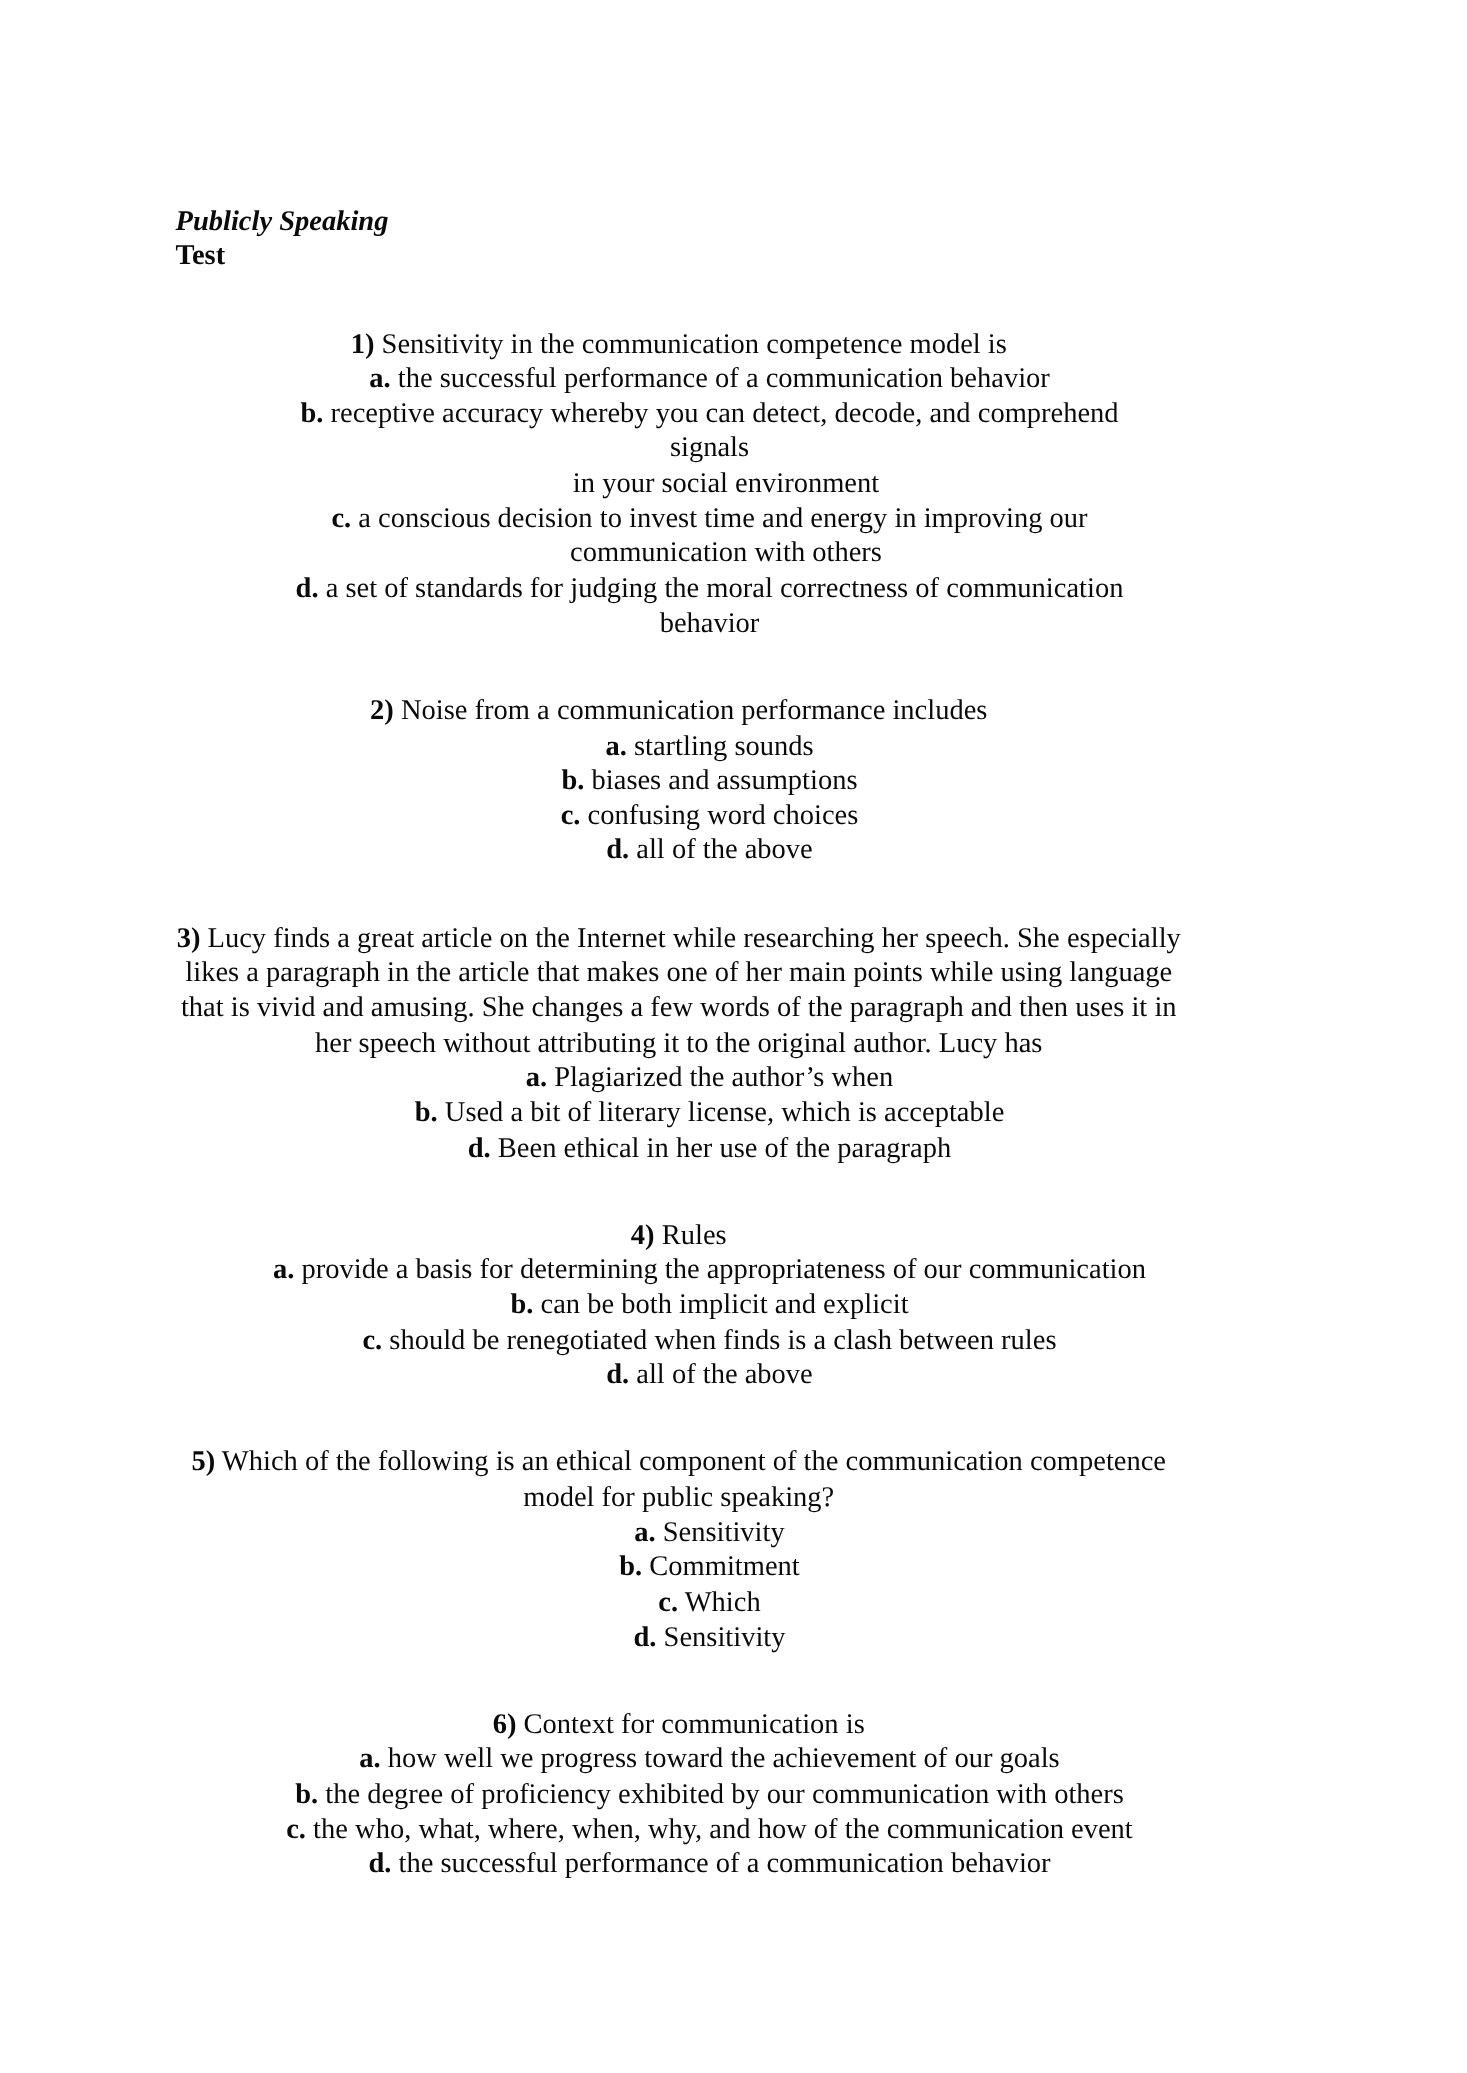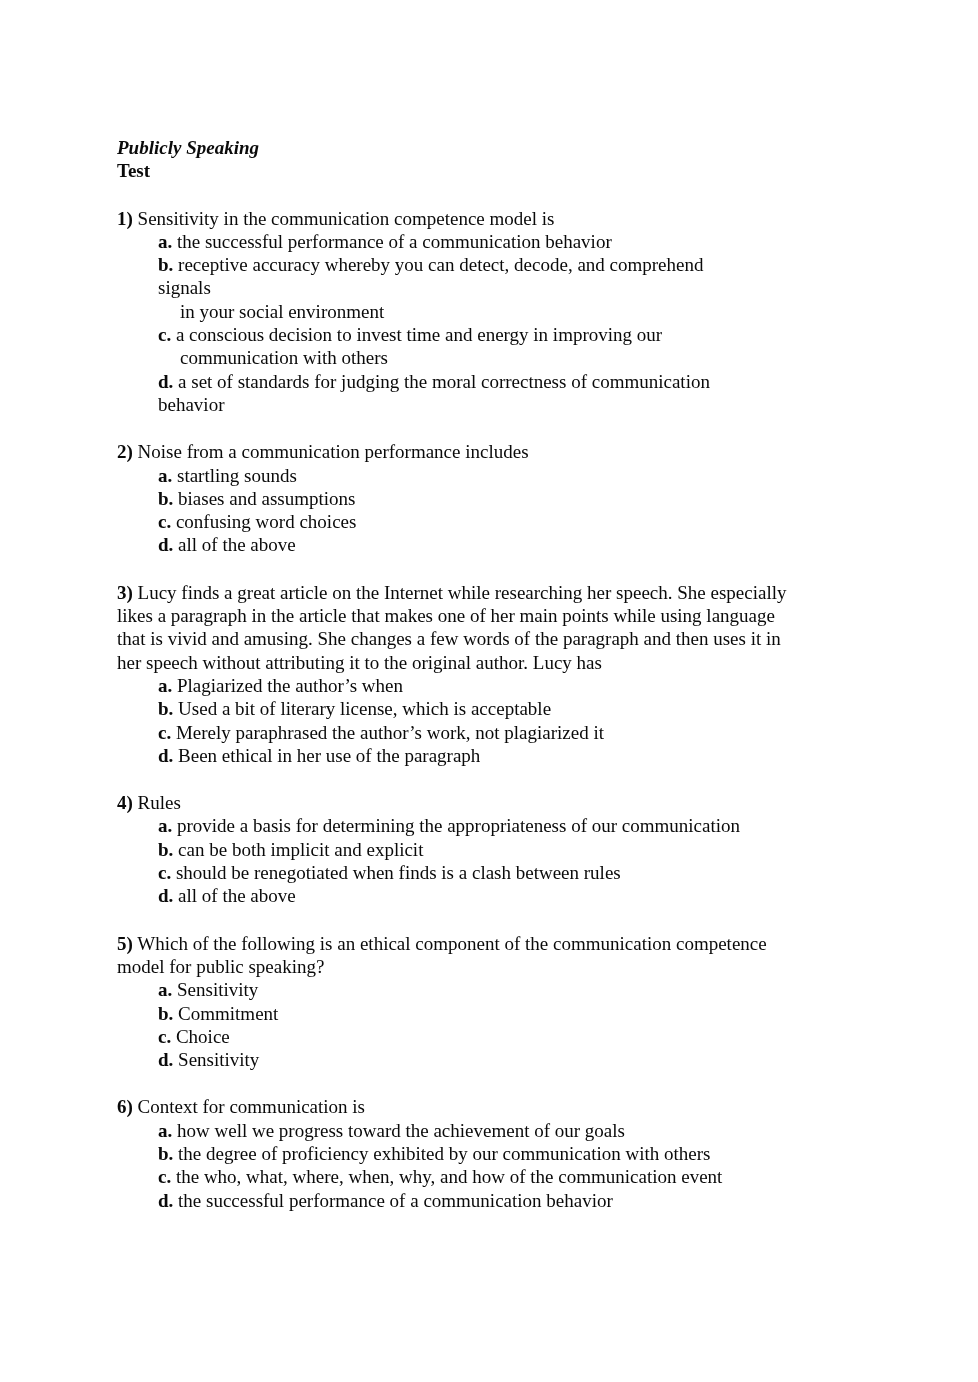--- a/index.html
+++ b/index.html
@@ -11,21 +11,21 @@
     color: #0a0a0a;
     font-family: "Liberation Serif", serif;
     font-size: 19px;
     line-height: 23.3px;
     box-sizing: border-box;
     padding: 136px 190px 12px 117px;
     overflow: hidden;
   }
   .doc-title { font-weight: bold; font-style: italic; }
   .doc-sub { font-weight: bold; }
-  .question { margin-top: 24px; }
+  .question { margin-top: 35px; text-align: center; }
   .prompt b, .line b { font-weight: bold; }
   .line.opt  { padding-left: 41px; white-space: nowrap; }
   .line.cont { padding-left: 63px; white-space: nowrap; }
 </style>
 </head>
 <body>
 
 <div class="page">
   <div class="header">
     <div class="doc-title">Publicly Speaking</div>
@@ -47,35 +47,34 @@
         <div class="prompt"><b>2)</b> <span>Noise from a communication performance includes</span></div>
         <div class="line opt"><b>a.</b> <span>startling sounds</span></div>
         <div class="line opt"><b>b.</b> <span>biases and assumptions</span></div>
         <div class="line opt"><b>c.</b> <span>confusing word choices</span></div>
         <div class="line opt"><b>d.</b> <span>all of the above</span></div>
       </div>
       <div class="question">
         <div class="prompt"><b>3)</b> <span>Lucy finds a great article on the Internet while researching her speech. She especially likes a paragraph in the article that makes one of her main points while using language that is vivid and amusing. She changes a few words of the paragraph and then uses it in her speech without attributing it to the original author. Lucy has</span></div>
         <div class="line opt"><b>a.</b> <span>Plagiarized the author’s when</span></div>
         <div class="line opt"><b>b.</b> <span>Used a bit of literary license, which is acceptable</span></div>
-        <div class="line opt"><b>c.</b> <span>Merely paraphrased the author’s work, not plagiarized it</span></div>
         <div class="line opt"><b>d.</b> <span>Been ethical in her use of the paragraph</span></div>
       </div>
       <div class="question">
         <div class="prompt"><b>4)</b> <span>Rules</span></div>
         <div class="line opt"><b>a.</b> <span>provide a basis for determining the appropriateness of our communication</span></div>
         <div class="line opt"><b>b.</b> <span>can be both implicit and explicit</span></div>
         <div class="line opt"><b>c.</b> <span>should be renegotiated when finds is a clash between rules</span></div>
         <div class="line opt"><b>d.</b> <span>all of the above</span></div>
       </div>
       <div class="question">
         <div class="prompt"><b>5)</b> <span>Which of the following is an ethical component of the communication competence model for public speaking?</span></div>
         <div class="line opt"><b>a.</b> <span>Sensitivity</span></div>
         <div class="line opt"><b>b.</b> <span>Commitment</span></div>
-        <div class="line opt"><b>c.</b> <span>Choice</span></div>
+        <div class="line opt"><b>c.</b> <span>Which</span></div>
         <div class="line opt"><b>d.</b> <span>Sensitivity</span></div>
       </div>
       <div class="question">
         <div class="prompt"><b>6)</b> <span>Context for communication is</span></div>
         <div class="line opt"><b>a.</b> <span>how well we progress toward the achievement of our goals</span></div>
         <div class="line opt"><b>b.</b> <span>the degree of proficiency exhibited by our communication with others</span></div>
         <div class="line opt"><b>c.</b> <span>the who, what, where, when, why, and how of the communication event</span></div>
         <div class="line opt"><b>d.</b> <span>the successful performance of a communication behavior</span></div>
       </div>
     </div>

